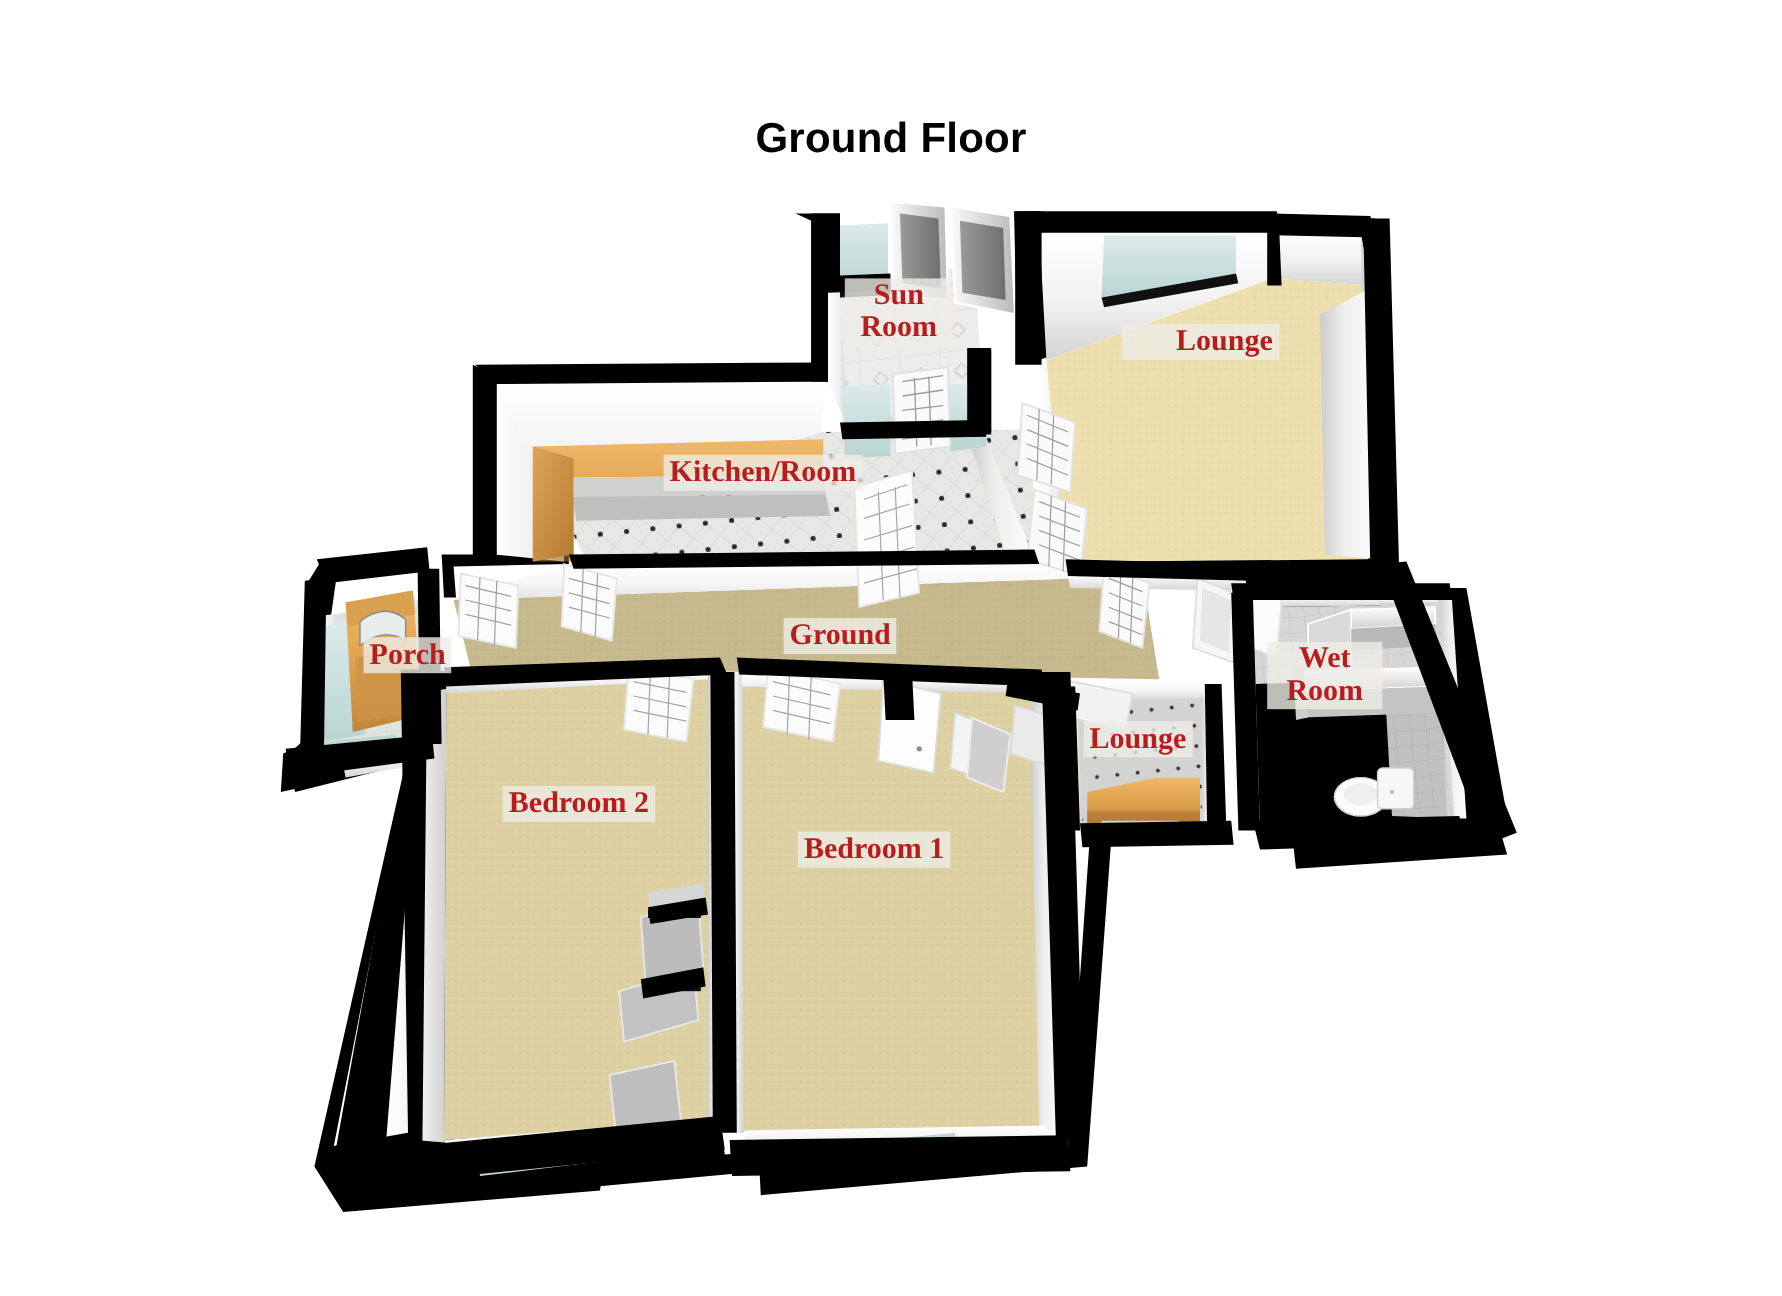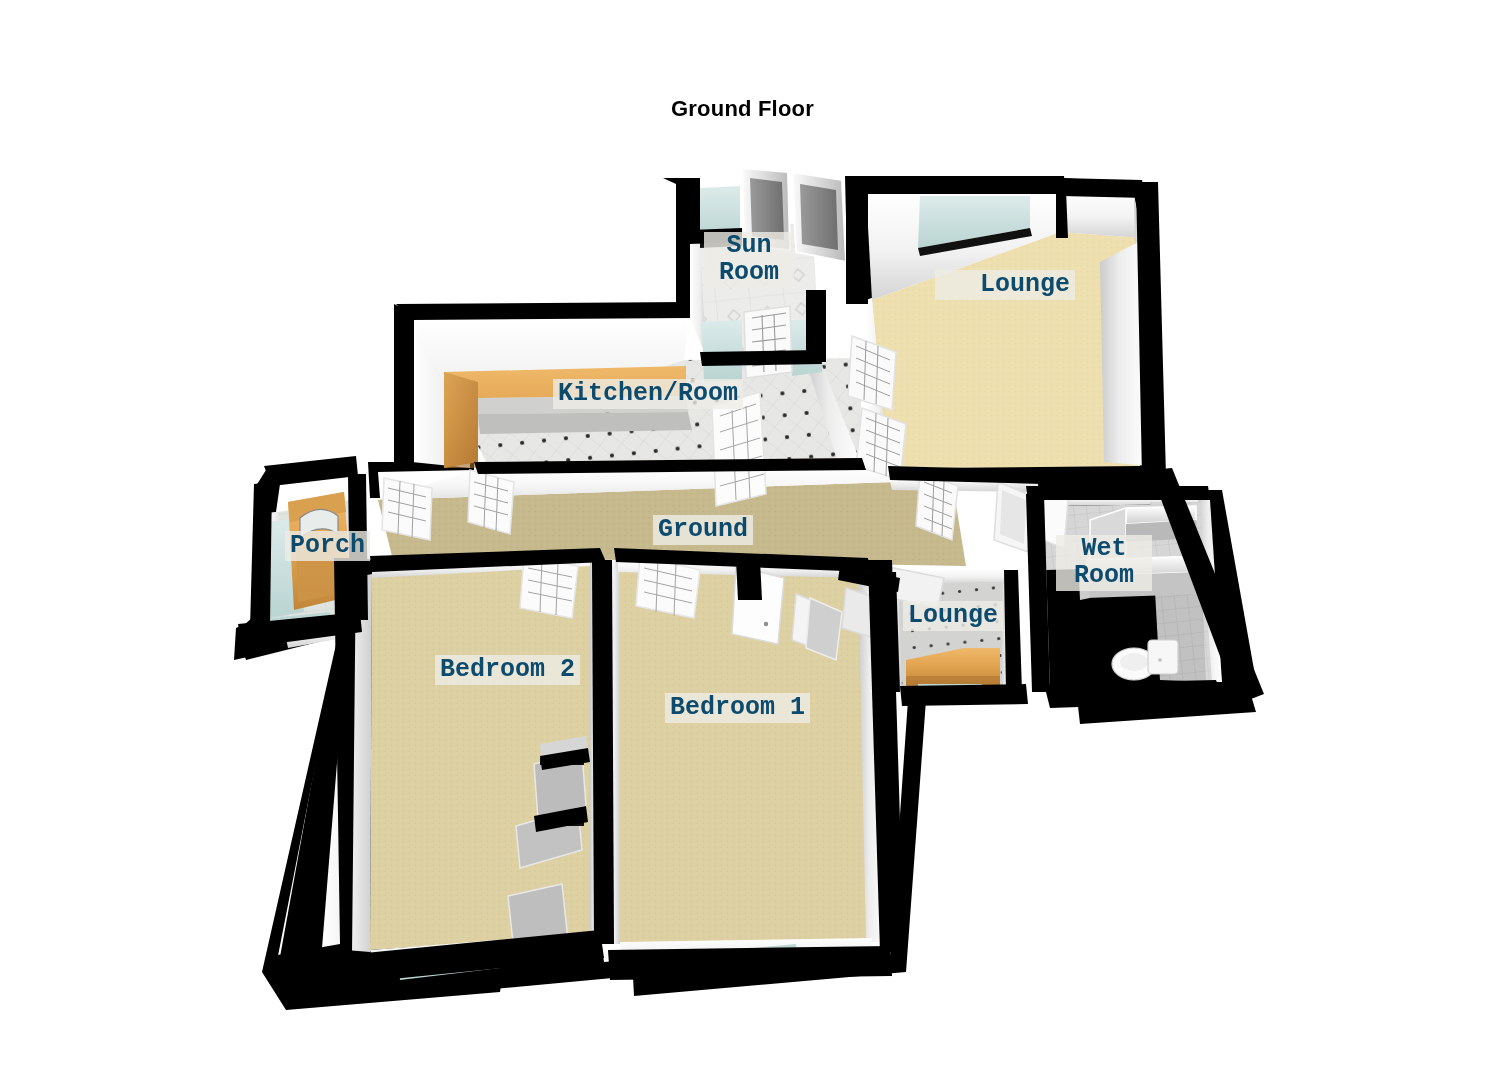--- a/index.html
+++ b/index.html
@@ -18,41 +18,41 @@
     height: 1080px;
     background: #ffffff;
   }
   #plan-title {
     position: absolute;
     left: 0;
     top: 96px;
     width: 1485px;
     text-align: center;
     font-family: "Liberation Sans", sans-serif;
-    font-size: 22px;
+    font-size: 35px;
     font-weight: bold;
     color: #000000;
     letter-spacing: 0.2px;
     
     transform: translateX(0px);
   }
   #plan-svg {
     position: absolute;
     left: 0;
     top: 0;
     width: 1485px;
     height: 1080px;
   }
   .room-label {
     position: absolute;
-    font-family: Liberation Mono, monospace;
+    font-family: Liberation Serif, serif;
     font-weight: bold;
     font-size: 25px;
     line-height: 1.08;
-    color: #0c4a6e;
+    color: #b91c1c;
     background: rgba(238,236,230,0.80);
     padding: 1px 5px 2px 5px;
     white-space: pre;
     text-align: center;
     pointer-events: none;
   }
   .room-label.two-line { line-height: 1.06; }
 </style>
 </head>
 <body>
@@ -467,24 +467,24 @@
 
   <div class="room-label two-line" style="left:704px; top:232px; width:80px;">Sun
 Room</div>
 
   <div class="room-label" style="left:935px; top:270px;padding-left:45px;">Lounge</div>
 
   <div class="room-label" style="left:553px; top:379px;">Kitchen/Room</div>
 
   <div class="room-label" style="left:653px; top:515px;">Ground</div>
 
-  <div class="room-label" style="left:285px; top:531px;text-align:center;">Porch</div>
+  <div class="room-label" style="left:303px; top:531px;text-align:center;">Porch</div>
 
   <div class="room-label two-line" style="left:1056px; top:535px; width:86px;">Wet
 Room</div>
 
   <div class="room-label" style="left:903px; top:601px;">Lounge</div>
 
-  <div class="room-label" style="left:419px; top:655px;margin-left:16px;">Bedroom 2</div>
+  <div class="room-label" style="left:419px; top:655px;">Bedroom 2</div>
 
   <div class="room-label" style="left:665px; top:693px;">Bedroom 1</div>
 
 </div>
 
 </body></html>

